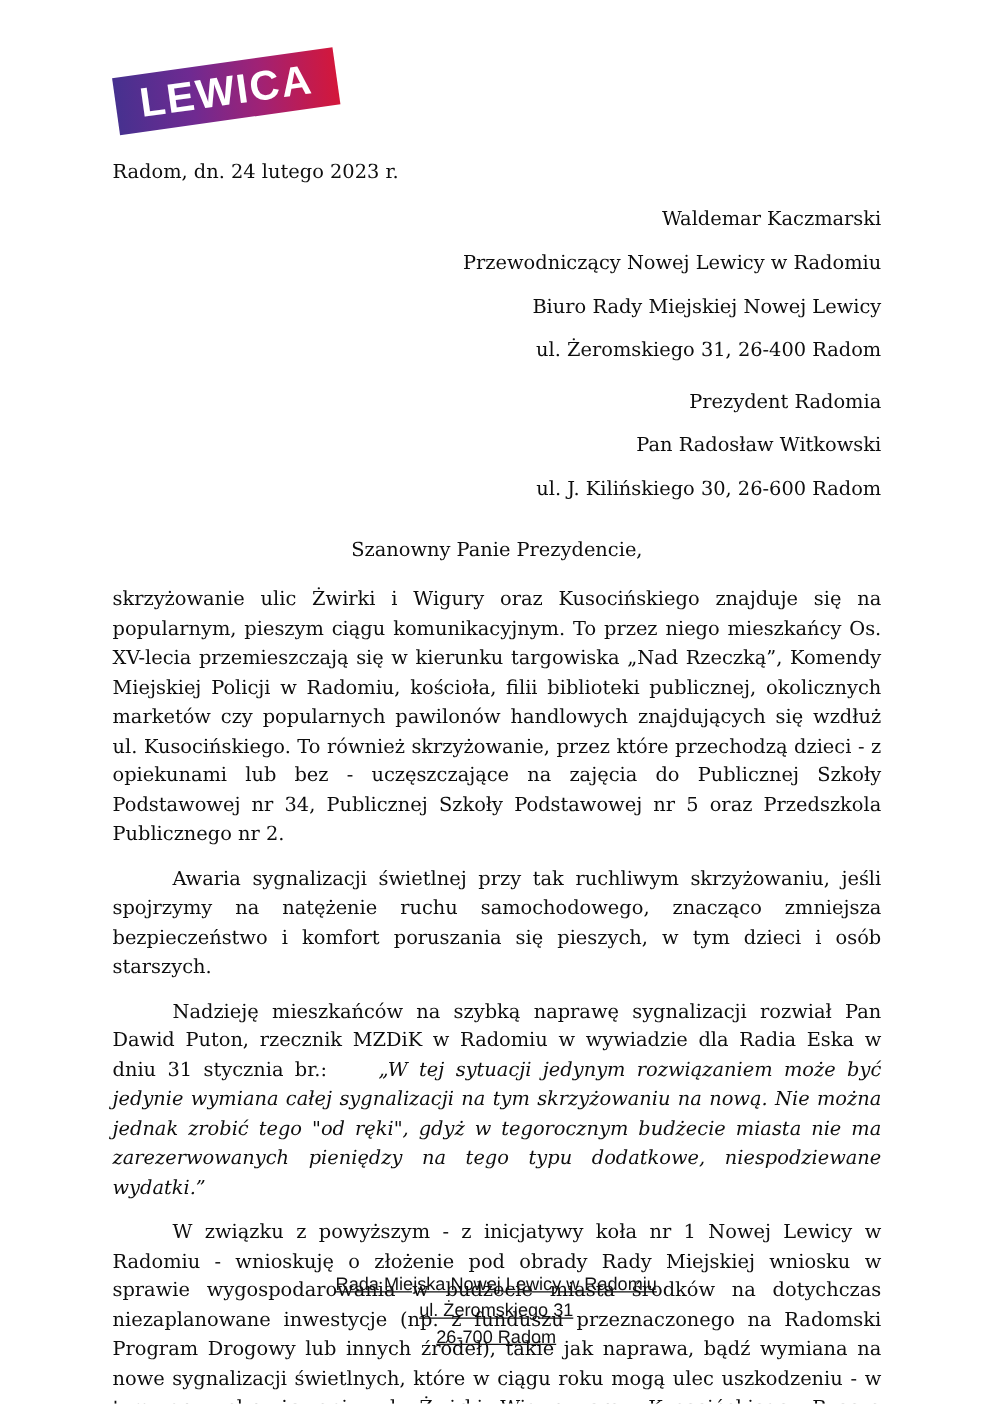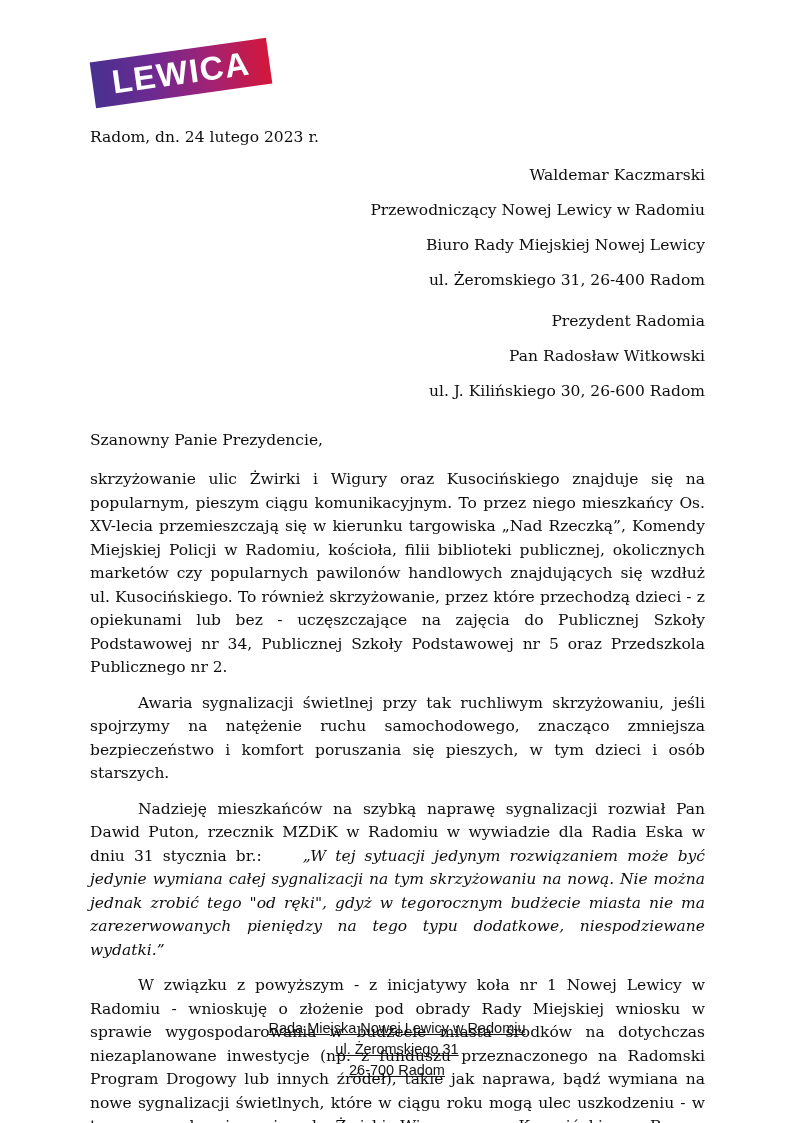--- a/index.html
+++ b/index.html
@@ -60,20 +60,21 @@
     line-height: 35px;
     text-align: right;
   }
   .recipient-block {
     margin-top: 6px;
     text-align: right;
   }
 
   .salutation {
     margin-top: 22px;
+    text-align: center;
   }
 
   .body-text p {
     text-align: justify;
     line-height: 23.5px;
     margin-top: 12px;
   }
   .body-text p.first {
     margin-top: 19px;
     text-indent: 0;

